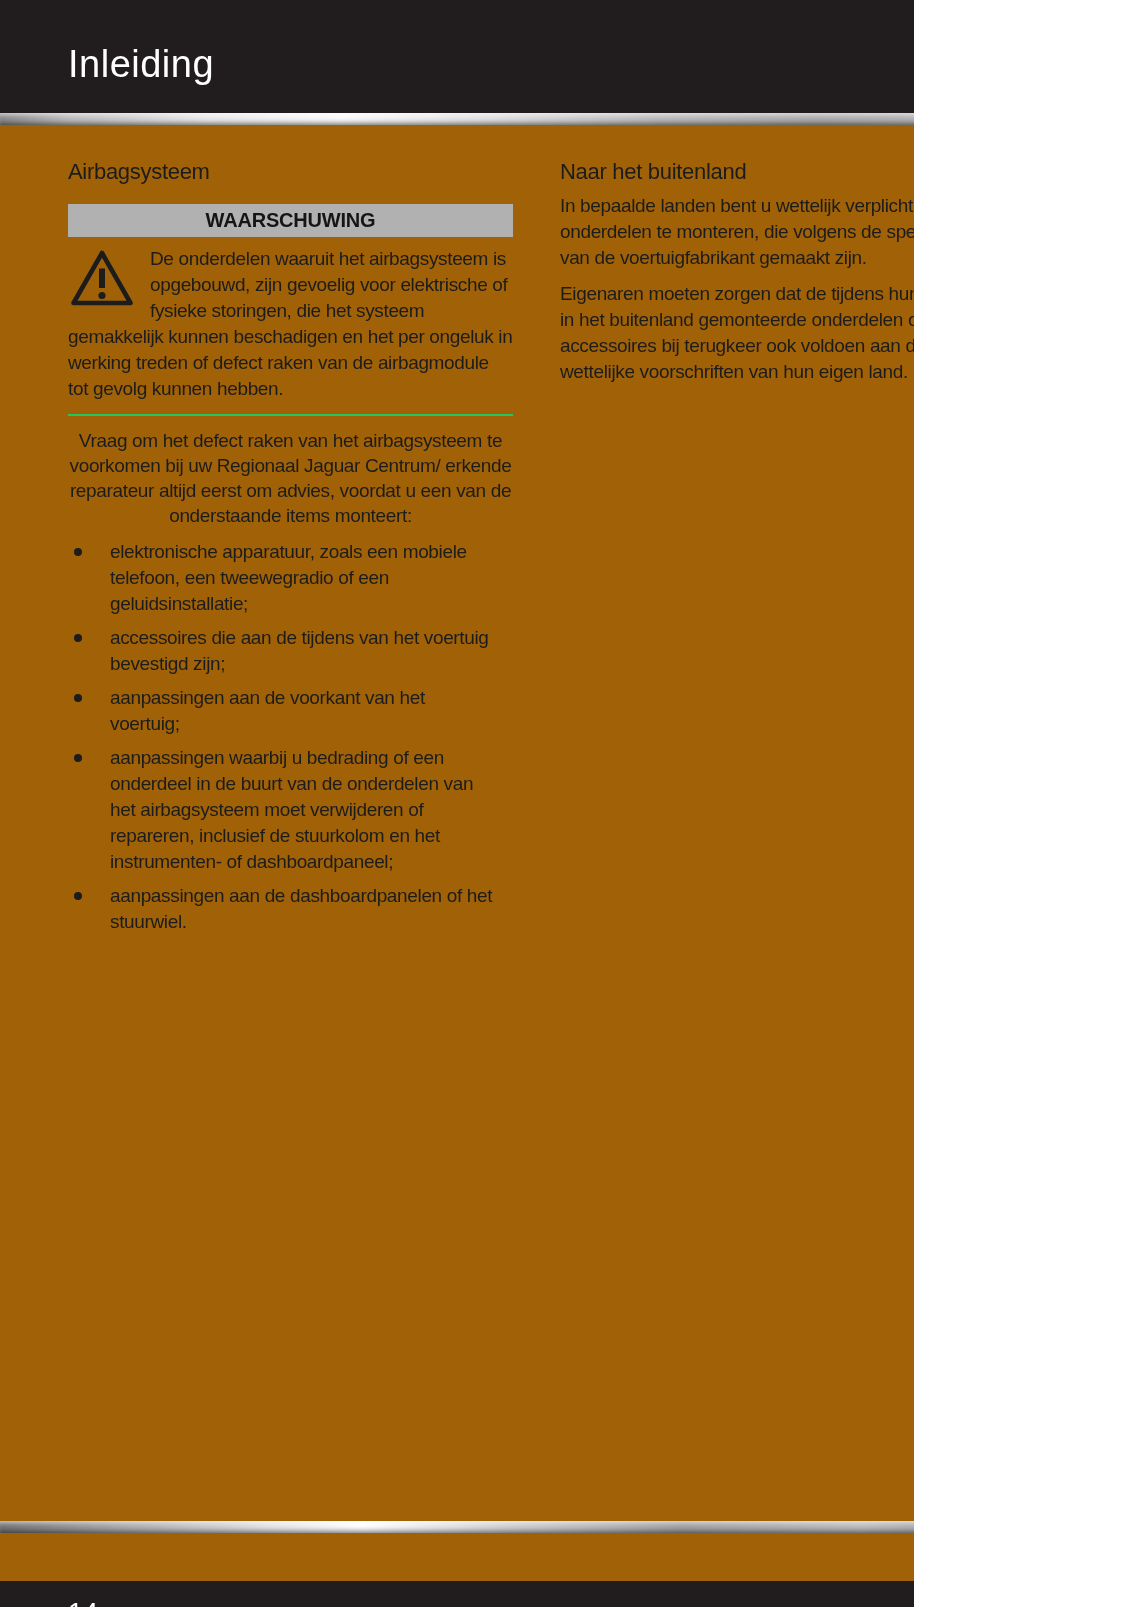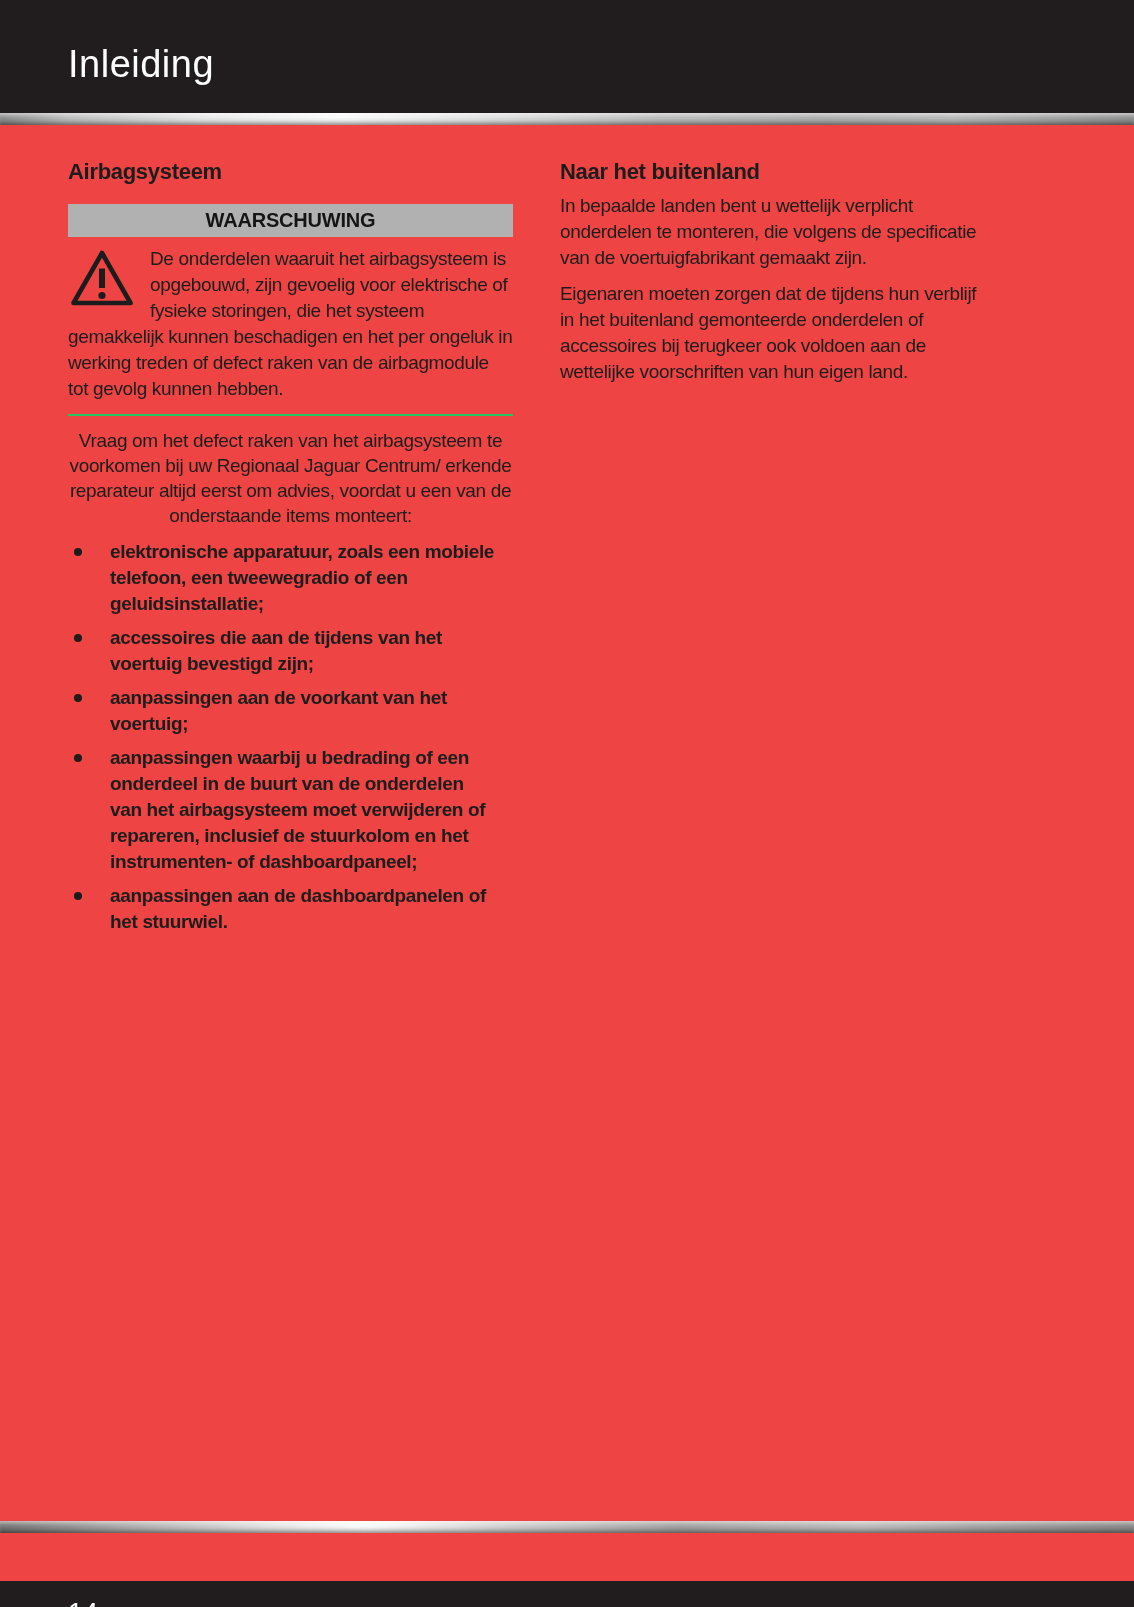--- a/index.html
+++ b/index.html
@@ -1,19 +1,19 @@
 <!DOCTYPE html>
 <html><head>
 <meta charset="utf-8">
 <style>
   html,body{margin:0;padding:0;background:#ffffff;}
   .page{
     position:relative;
-    width:1134px;height:1607px;
-    background:#ef4444;
+    width:914px;height:1607px;
+    background:#a16207;
     overflow:hidden;
     font-family:"Liberation Sans",sans-serif;
     color:#1c1c1c;
   }
 
   
   .header-bar{
     position:absolute;left:0;top:0;width:1134px;height:113px;
     background:#211d1e;
   }
@@ -45,21 +45,21 @@
     position:absolute;left:68px;top:19px;
     font-size:27px;line-height:1;font-weight:300;color:#ffffff;
   }
 
   
   .col{position:absolute;top:161px;font-size:19px;line-height:26px;letter-spacing:-0.35px;}
   .col-left{left:68px;width:445px;}
   .col-right{left:560px;width:430px;}
 
   h2.section-title{
-    margin:0;font-size:22px;line-height:22px;font-weight:bold;
+    margin:0;font-size:22px;line-height:22px;font-weight:normal;
     letter-spacing:-0.3px;color:#1c1c1c;
   }
 
   
   .warning-title-bar{
     margin-top:21px;height:33px;background:#b1b1b1;
     text-align:center;font-weight:bold;font-size:20px;line-height:33px;
     letter-spacing:-0.2px;color:#151515;
   }
   .warning-body{
@@ -67,21 +67,21 @@
     border-bottom:2px solid #22c55e;
   }
   .warning-icon{
     float:left;width:64px;height:58px;
     margin:3px 16px 6px 2px;
   }
   .warning-text{line-height:25px;}
 
   
   .intro-paragraph{margin:12px 0 0 0;line-height:25px;text-align:center;}
-  ul.bullet-list{list-style:none;margin:11px 16px 0 0;padding:0;font-weight:bold;}
+  ul.bullet-list{list-style:none;margin:11px 16px 0 0;padding:0;}
   ul.bullet-list li{position:relative;padding-left:42px;margin-top:8px;}
   ul.bullet-list li:first-child{margin-top:0;}
   .bullet-dot{
     position:absolute;left:6px;top:9px;width:8px;height:8px;
     border-radius:50%;background:#1c1c1c;
   }
   .col-right p{margin:0;line-height:26px;}
   .col-right p.para-first{margin-top:10px;}
   .col-right p + p{margin-top:11px;}
 </style>

